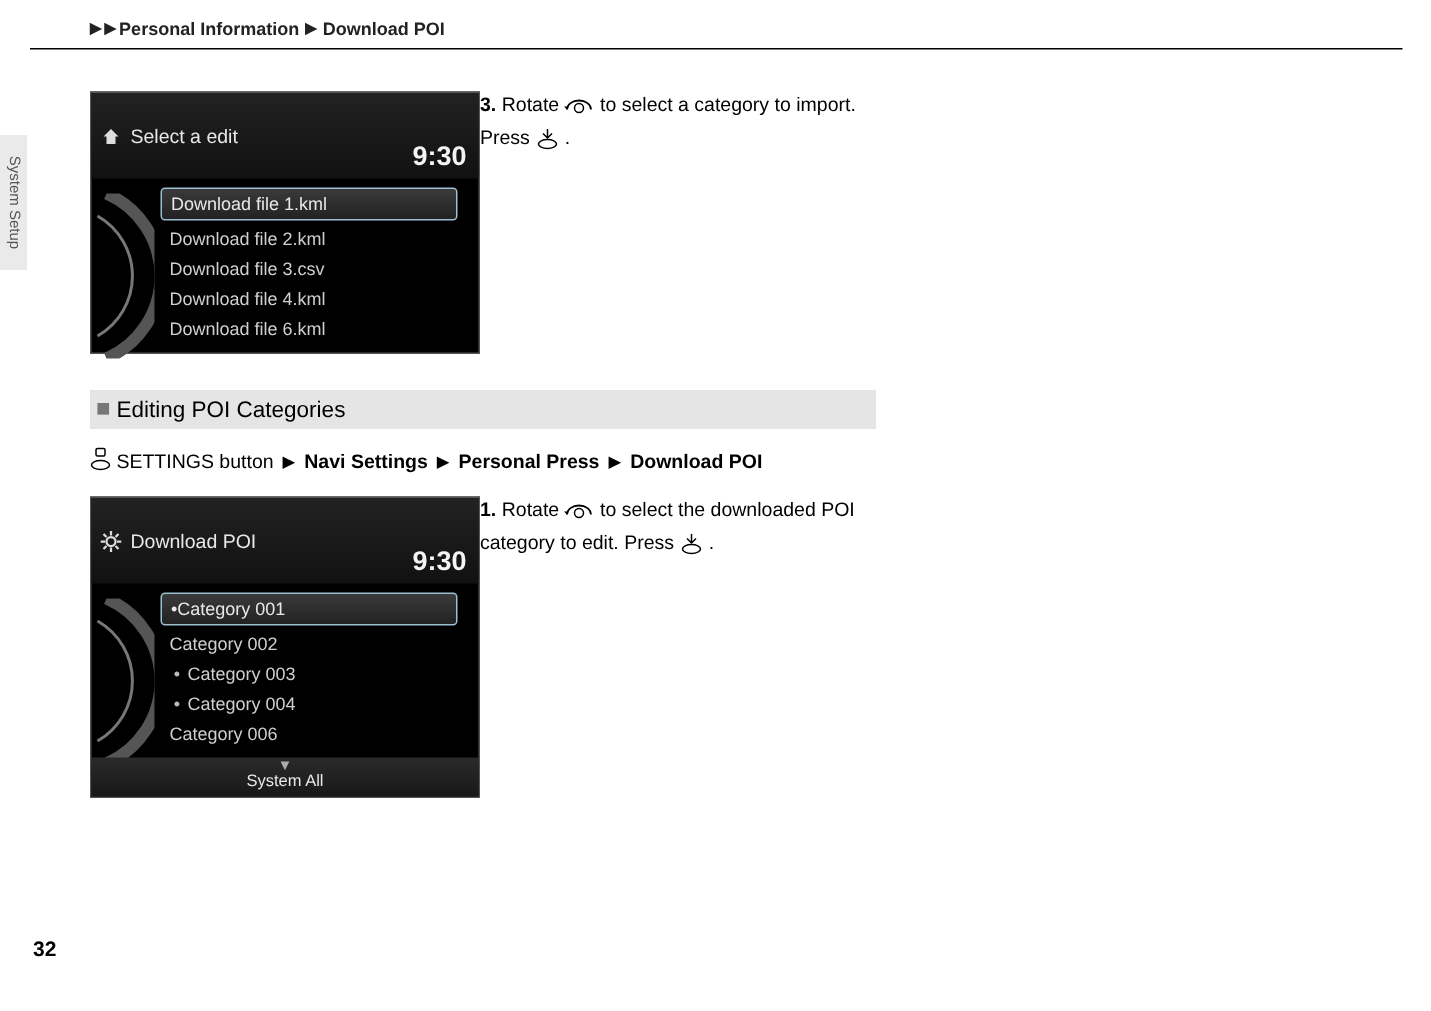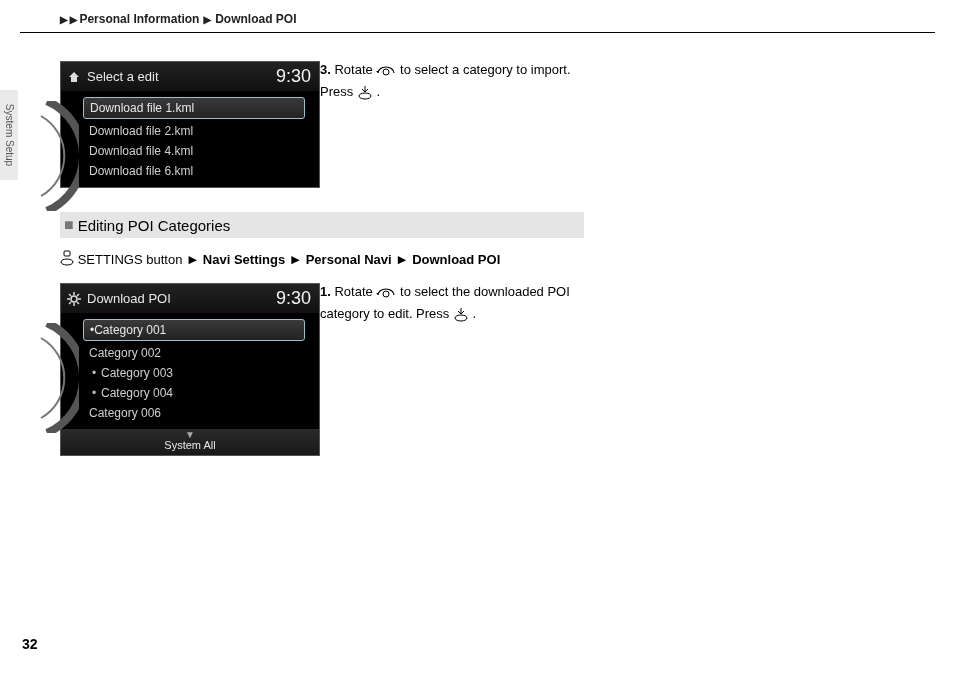--- a/index.html
+++ b/index.html
@@ -12,40 +12,40 @@
   
   .sidetab{position:absolute;left:0;top:90px;width:18px;height:90px;background:#eaeaea;}
   .sidetab .txt{position:absolute;left:50%;top:50%;transform:translate(-50%,-50%) rotate(90deg);white-space:nowrap;font-size:10px;color:#555;}
   
   .content{margin:28px 0 0 60px;width:520px;}
   .row{display:flex;align-items:flex-start;}
   .scrwrap{border:1px solid #555;background:#000;width:258px;flex:0 0 258px;color:#e8e8e8;font-family:Arial,sans-serif;}
   .scr-top{display:flex;align-items:center;justify-content:space-between;padding:4px 8px 4px 6px;background:linear-gradient(#222,#111);font-size:13px;}
   .scr-top .ic{display:inline-flex;align-items:center;}
   .scr-top .ic svg{margin-right:6px;}
-  .scr-top .clock{font-weight:400;font-size:18px;color:#f4f4f4;}
-  .scr-list{position:relative;padding:4px 0 6px 22px;font-size:12px;line-height:20px;}
+  .scr-top .clock{font-weight:700;font-size:18px;color:#f4f4f4;margin-top:28px;}
+  .scr-list{position:relative;padding:4px 0 6px 22px;font-size:12px;line-height:20px;margin-left:24px;}
   .scr-list .dial{position:absolute;left:-26px;top:10px;width:44px;height:110px;pointer-events:none;}
   .scr-list .sel{border:1px solid #9bbfcf;border-radius:3px;background:linear-gradient(#3a3a3a,#222);padding:0 6px;margin:2px 14px 2px 0;}
   .scr-list .itm{padding:0 6px;color:#cfcfcf;}
   .scr-list .itm .mark{display:inline-block;width:10px;text-align:center;color:#bbb;margin-right:2px;}
   .scr-bottom{background:linear-gradient(#2a2a2a,#181818);text-align:center;padding:2px 0 4px;font-size:11px;position:relative;}
   .scr-bottom .arrow{display:block;line-height:8px;color:#aaa;font-size:10px;}
   .instr{font-size:13px;line-height:1.45;}
   .instr .num{font-weight:700;}
   .dialicon{display:inline-block;vertical-align:-3px;}
   .pressicon{display:inline-block;vertical-align:-4px;}
   
   .secthead{margin:24px 0 12px 0;background:#e5e5e5;padding:4px 0 4px 4px;width:520px;font-size:15px;display:flex;align-items:center;}
   .secthead .sq{color:#777;font-size:16px;margin-right:4px;}
   
   .navline{font-size:13px;margin:0 0 14px 0;display:flex;align-items:center;flex-wrap:wrap;}
   .navline .sep{margin:0 6px;font-size:11px;color:#000;}
   
-  .pnum{position:absolute;left:22px;bottom:22px;font-size:14px;font-weight:600;}
+  .pnum{position:absolute;left:22px;bottom:34px;font-size:14px;font-weight:600;}
   .b{font-weight:700;}
 </style>
 </head>
 <body>
 <div class="page">
 
 <div class="crumb">
   <span class="tri">▶</span>
   <span class="tri">▶</span>
   <span>Personal Information</span>
@@ -71,20 +71,21 @@
         </span>
         <span class="clock">9:30</span>
       </div>
       <div class="scr-list">
         <svg class="dial" viewBox="0 0 44 110">
           <path d="M12 0 A60 60 0 0 1 12 110" stroke="#555" stroke-width="8" fill="none"></path>
           <path d="M6 15 A46 46 0 0 1 6 95" stroke="#777" stroke-width="2" fill="none"></path>
         </svg>
         <div class="sel">Download file 1.kml</div>
         <div class="itm">Download file 2.kml</div>
+        <div class="itm">Download file 3.csv</div>
         <div class="itm">Download file 4.kml</div>
         <div class="itm">Download file 6.kml</div>
       </div>
     </div>
 
     <div class="instr">
       <span class="num">3.</span>
       <span>Rotate </span>
       <span class="dialicon">
         <svg width="20" height="14" viewBox="0 0 20 14">
@@ -113,21 +114,21 @@
     <span class="pressicon">
       <svg width="14" height="16" viewBox="0 0 14 16">
             <rect x="4" y="1" width="6" height="5" rx="1" fill="none" stroke="#000"></rect>
             <ellipse cx="7" cy="12" rx="6" ry="3" fill="none" stroke="#000"></ellipse>
           </svg>
     </span>&nbsp;
     <span>SETTINGS button</span>
     <span class="sep">▶</span>
     <span class="b">Navi Settings</span>
     <span class="sep">▶</span>
-    <span class="b">Personal Navi</span>
+    <span class="b">Personal Press</span>
     <span class="sep">▶</span>
     <span class="b">Download POI</span>
   </div>
 
   <div class="row">
     <div class="scrwrap">
       <div class="scr-top">
         <span class="ic">
           <svg width="14" height="14" viewBox="0 0 14 14">
                 <circle cx="7" cy="7" r="3" fill="none" stroke="#ddd" stroke-width="1.5"></circle>

